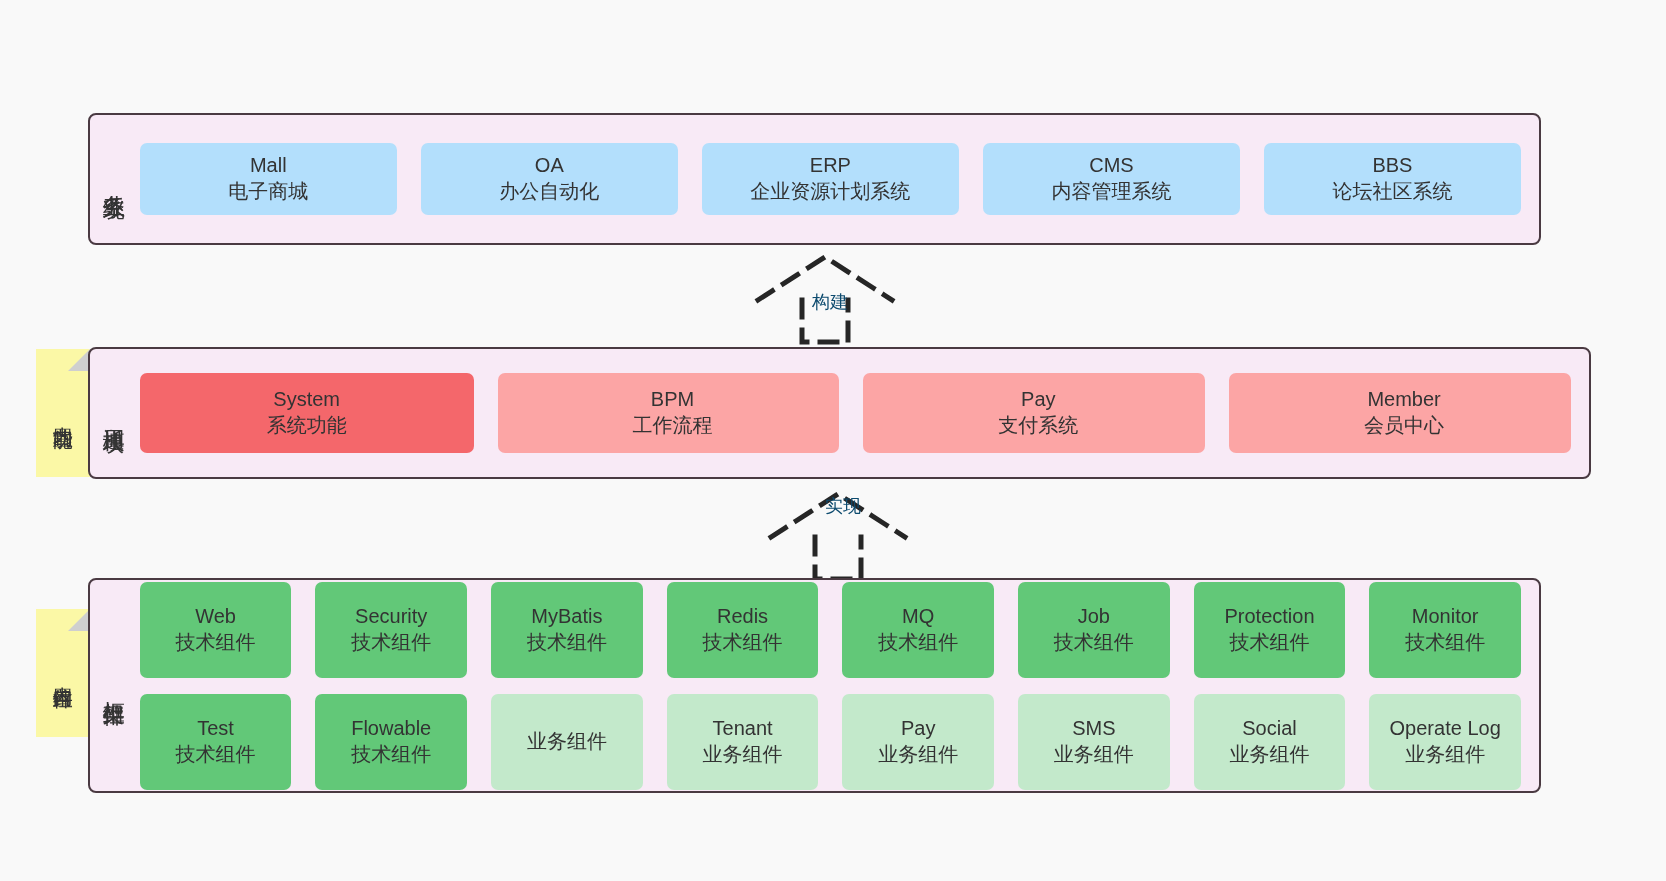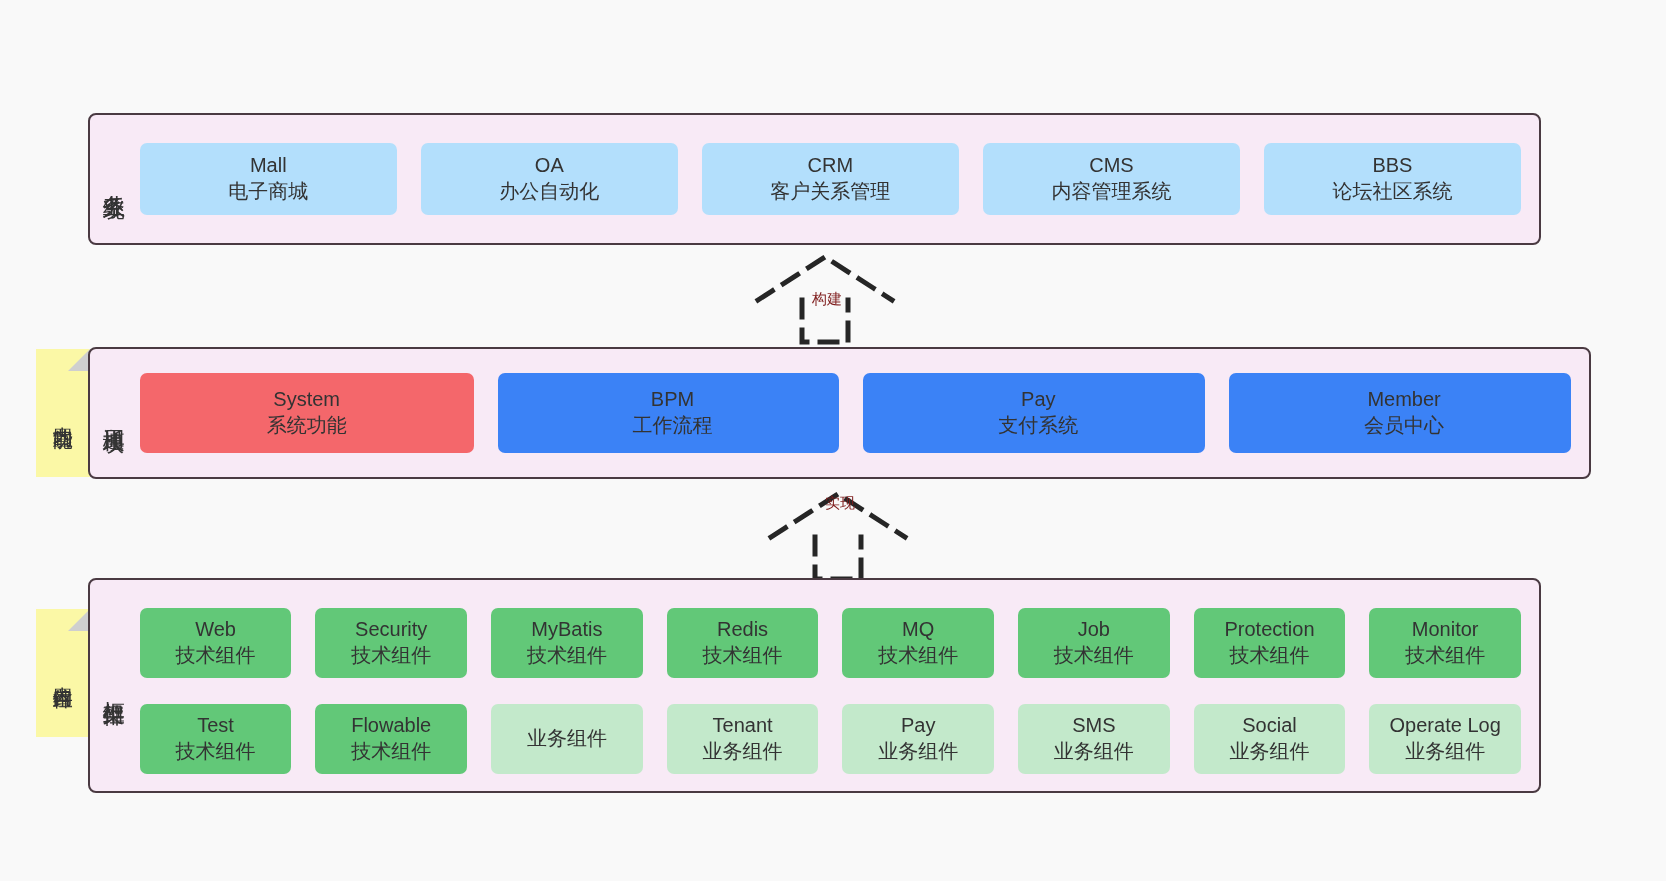--- a/index.html
+++ b/index.html
@@ -66,31 +66,31 @@
     color: #333333;
     padding: 6px 8px;
     box-sizing: border-box;
   }
   .card .en { display: block; }
   .card .cn { display: block; }
 
   
   .c-blue        { background: #b3dffc; }
   .c-red         { background: #f4676b; }
-  .c-pink        { background: #3b82f6; padding-left: 16px; }
+  .c-pink        { background: #fca5a5; padding-left: 16px; }
   .c-green       { background: #62c878; }
   .c-lightgreen  { background: #c3e9cb; }
 
   
   #layer-business  { left: 88px;  top: 113px; width: 1453px; height: 132px; }
   #layer-business .row  { height: 72px; }
   #layer-common    { left: 88px;  top: 347px; width: 1503px; height: 132px; }
   #layer-common .row    { height: 80px; }
   #layer-framework { left: 88px;  top: 578px; width: 1453px; height: 215px; }
-  #layer-framework .row { height: 70px; margin-top: 10px; }
+  #layer-framework .row { height: 96px; }
 
   
   .sticky {
     position: absolute;
     width: 54px;
     background: #fbf8a6;
     box-sizing: border-box;
     display: flex;
     align-items: center;
     justify-content: center;
@@ -114,22 +114,22 @@
   }
   #sticky-common    { left: 36px; top: 349px; height: 128px; }
   #sticky-framework { left: 36px; top: 609px; height: 128px; }
 
   
   .uml-arrow {
     position: absolute;
   }
   .uml-label {
     position: absolute;
-    font-size: 15px;
-    color: #7f1d1d;
+    font-size: 18px;
+    color: #0c4a6e;
     background: transparent;
     white-space: nowrap;
   }
   #arrow-build   { left: 745px; top: 250px; width: 175px; height: 95px; }
   #label-build   { left: 812px; top: 290px; }
   #arrow-impl    { left: 758px; top: 487px; width: 175px; height: 95px; }
   #label-impl    { left: 825px; top: 494px; }
 </style>
 </head>
 <body>
@@ -140,22 +140,22 @@
     <div class="row">
       <div class="card c-blue">
         <span class="en">Mall</span>
         <span class="cn">电子商城</span>
       </div>
       <div class="card c-blue">
         <span class="en">OA</span>
         <span class="cn">办公自动化</span>
       </div>
       <div class="card c-blue">
-        <span class="en">CRM</span>
-        <span class="cn">客户关系管理</span>
+        <span class="en">ERP</span>
+        <span class="cn">企业资源计划系统</span>
       </div>
       <div class="card c-blue">
         <span class="en">CMS</span>
         <span class="cn">内容管理系统</span>
       </div>
       <div class="card c-blue">
         <span class="en">BBS</span>
         <span class="cn">论坛社区系统</span>
       </div>
     </div>

